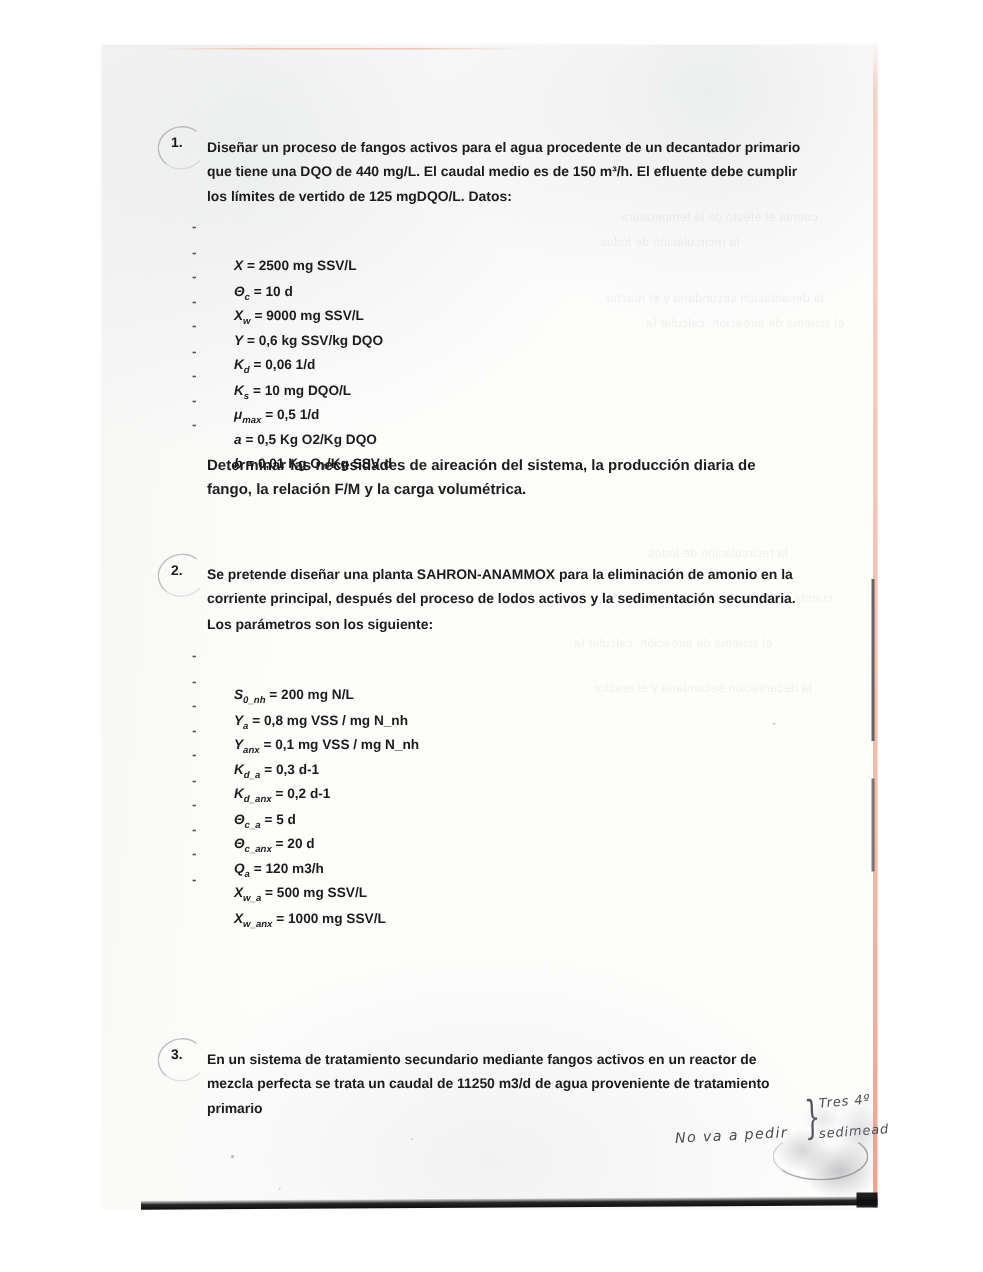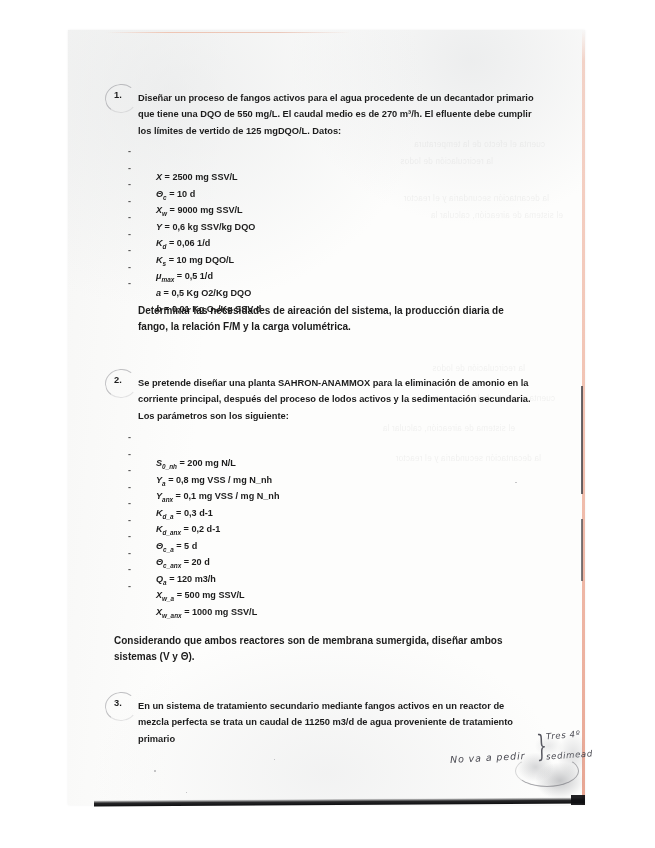--- a/index.html
+++ b/index.html
@@ -243,21 +243,21 @@
     <div style="left:30px; top:360px;">cuenta el efecto de la temperatura</div>
     <div style="left:70px; top:390px;">el sistema de aireación, calcular la</div>
     <div style="left:44px; top:420px;">la decantación secundaria y el reactor</div>
   </div>
 
   <div class="doc-text">
 
     <div class="problem" id="problem-1" style="left:46px; top:60px;">
       <div class="num-oval"></div>
       <div class="prob-num">1.</div>
-      <div class="prob-body">Diseñar un proceso de fangos activos para el agua procedente de un decantador primario que tiene una DQO de 550 mg/L. El caudal medio es de 270 m³/h. El efluente debe cumplir los límites de vertido de 125 mgDQO/L. Datos:</div>
+      <div class="prob-body">Diseñar un proceso de fangos activos para el agua procedente de un decantador primario que tiene una DQO de 440 mg/L. El caudal medio es de 150 m³/h. El efluente debe cumplir los límites de vertido de 125 mgDQO/L. Datos:</div>
     </div>
 
     <div class="datalist" id="p1-data" style="top:116px;">
       <div class="dataitem">
           <span class="dash">-</span>
           <span class="dval"><i>X</i> = 2500 mg SSV/L</span>
         </div>
       <div class="dataitem">
           <span class="dash">-</span>
           <span class="dval"><i>Θ</i><sub>c</sub> = 10 d</span>
@@ -336,21 +336,20 @@
       <div class="dataitem">
           <span class="dash">-</span>
           <span class="dval"><i>X</i><sub>w_a</sub> = 500 mg SSV/L</span>
         </div>
       <div class="dataitem">
           <span class="dash">-</span>
           <span class="dval"><i>X</i><sub>w_anx</sub> = 1000 mg SSV/L</span>
         </div>
     </div>
 
-    <div class="closing" id="p2-closing" style="left:46px; top:603px; width:404px;">Considerando que ambos reactores son de membrana sumergida, diseñar ambos sistemas (V y Θ).</div>
 
     <div class="problem" id="problem-3" style="left:46px; top:668px;">
       <div class="num-oval"></div>
       <div class="prob-num">3.</div>
       <div class="prob-body">En un sistema de tratamiento secundario mediante fangos activos en un reactor de mezcla perfecta se trata un caudal de 11250 m3/d de agua proveniente de tratamiento primario</div>
     </div>
 
   </div>
 
   <div id="handwriting" style="left:382px; top:700px;">

